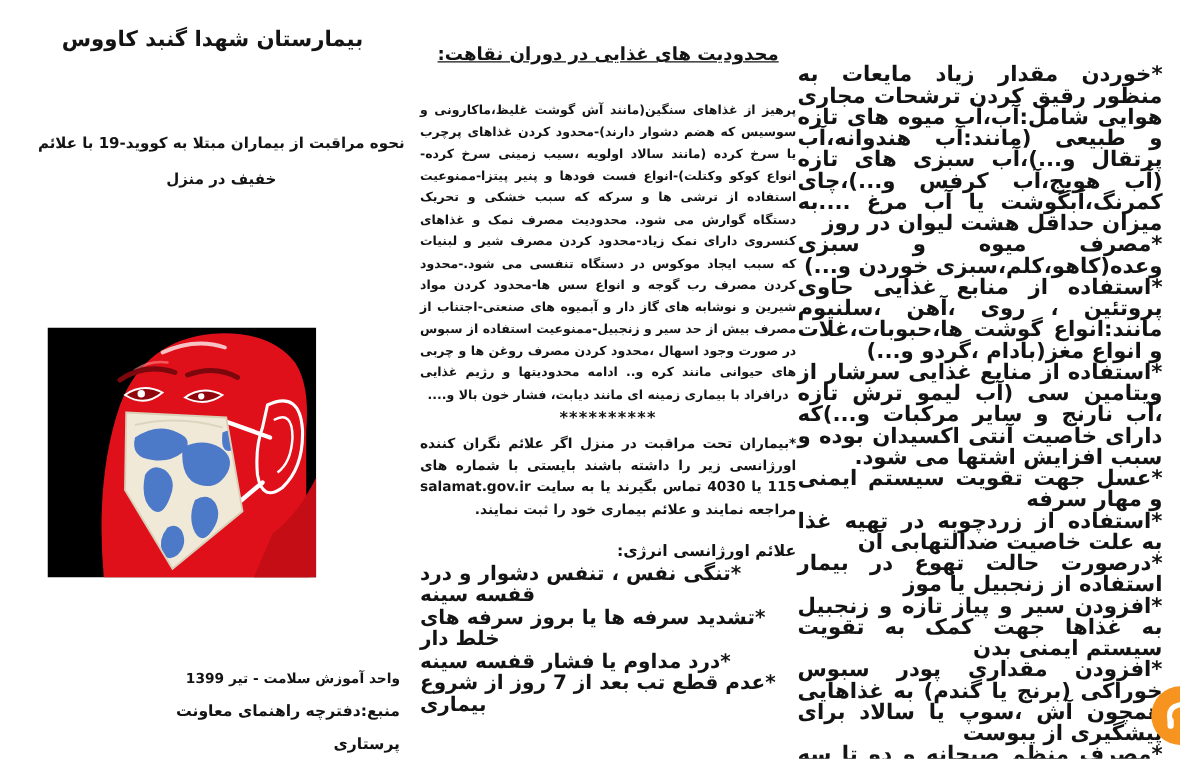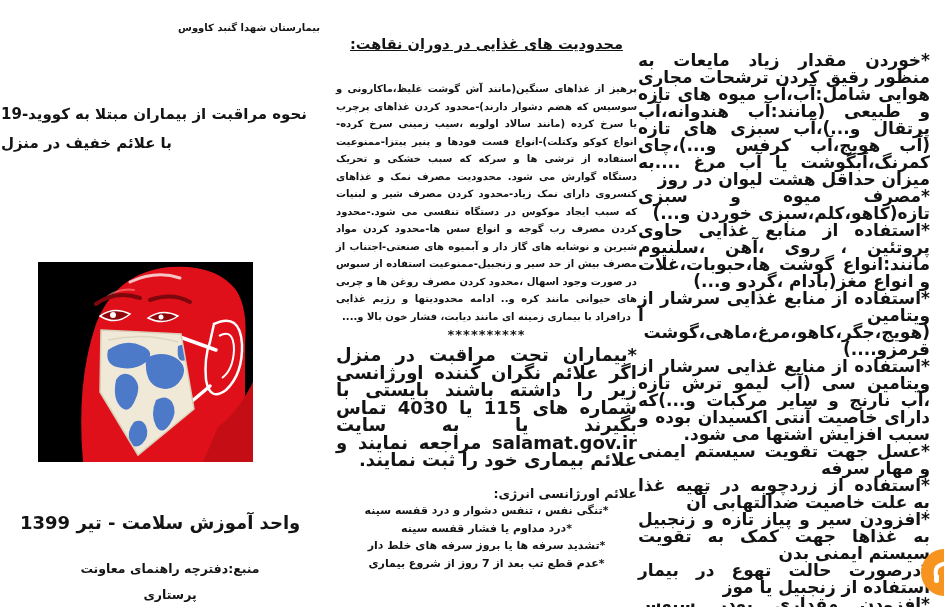--- a/index.html
+++ b/index.html
@@ -15,66 +15,65 @@
   
   .col-nutrition { right:14px; top:52px; width:292px; direction:rtl; }
   .col-nutrition .heading { font-size:14.5px; text-align:right; margin:0 0 20px 0; }
   .col-nutrition .item { font-size:17px; line-height:17px; margin:0; text-align:justify; text-align-last:right; }
 
   
   .col-restrict { left:336px; top:36px; width:301px; direction:rtl; }
   .col-restrict .heading { font-size:14.5px; text-align:center; margin:0 0 28px 0;text-decoration:underline; }
   .col-restrict .para { font-size:10px; line-height:17.5px; margin:0; text-align:justify; text-align-last:center; }
   .col-restrict .sep { text-align:center; font-size:13px; letter-spacing:1px; margin:2px 0 4px 0; }
-  .col-restrict .notice { font-size:18px; line-height:17.5px; margin:0 0 16px 0; text-align:justify; text-align-last:right; }
+  .col-restrict .notice { font-size:11px; line-height:17.5px; margin:0 0 16px 0; text-align:justify; text-align-last:right; }
   .col-restrict .sym-head { font-size:12.6px; line-height:17.5px; text-align:right; margin:0; }
-  .col-restrict .sym { font-size:11px; line-height:17.5px; text-align:center; margin:0; }
+  .col-restrict .sym { font-size:16px; line-height:17.5px; text-align:left; margin:0; }
 
   
-  .hospital-name { left:20px; top:22px; width:300px; font-size:10px; }
-  .care-title { left:1px; top:100px; width:312px; text-align:left; font-size:15px; line-height:29px; }
-  .footer-unit { left:20px; top:512px; width:300px; text-align:left; font-size:18px; }
-  .footer-src  { left:20px; top:556px; width:300px; text-align:center; font-size:12.5px; line-height:26px; }
+  .hospital-name { left:20px; top:22px; width:300px; text-align:center; font-size:17px; }
+  .care-title { left:21px; top:100px; width:312px; text-align:center; font-size:12px; line-height:29px; }
+  .footer-unit { left:20px; top:536px; width:300px; text-align:right; font-size:11px; }
+  .footer-src  { left:20px; top:556px; width:300px; font-size:12.5px; line-height:26px; }
 
   
   .illustration { left:38px; top:262px; width:215px; height:200px; }
   .illustration svg { display:block; }
 
   
   .phone-badge {
     right:-24px; top:549px; width:47px; height:47px; border-radius:50%;
     display:flex; align-items:center; justify-content:center;
   }
 </style>
 </head>
 <body>
 
 <div class="abs col-nutrition">
   <p class="item">*خوردن مقدار زیاد مایعات به منظور رقیق کردن ترشحات مجاری هوایی شامل:آب،آب میوه های تازه و طبیعی (مانند:آب هندوانه،آب پرتقال و...)،آب سبزی های تازه (آب هویج،آب کرفس و...)،چای کمرنگ،آبگوشت یا آب مرغ ....به میزان حداقل هشت لیوان در روز</p>
-  <p class="item">*مصرف میوه و سبزی تازه(کاهو،کلم،سبزی خوردن و...)</p>
+  <p class="item">*مصرف میوه و سبزی وعده(کاهو،کلم،سبزی خوردن و...)</p>
   <p class="item">*استفاده از منابع غذایی حاوی پروتئین ، روی ،آهن ،سلنیوم مانند:انواع گوشت ها،حبوبات،غلات و انواع مغز(بادام ،گردو و...)</p>
-  <p class="item">*استفاده از منابع غذایی سرشار از ویتامین آ (هویج،جگر،کاهو،مرغ،ماهی،گوشت قرمزو....)</p>
   <p class="item">*استفاده از منابع غذایی سرشار از ویتامین سی (آب لیمو ترش تازه ،آب نارنج و سایر مرکبات و...)که دارای خاصیت آنتی اکسیدان بوده و سبب افزایش اشتها می شود.</p>
   <p class="item">*عسل جهت تقویت سیستم ایمنی و مهار سرفه</p>
   <p class="item">*استفاده از زردچوبه در تهیه غذا به علت خاصیت ضدالتهابی آن</p>
+  <p class="item">*درصورت حالت تهوع در بیمار استفاده از زنجبیل یا موز</p>
   <p class="item">*افزودن سیر و پیاز تازه و زنجبیل به غذاها جهت کمک به تقویت سیستم ایمنی بدن</p>
-  <p class="item">*درصورت حالت تهوع در بیمار استفاده از زنجبیل یا موز</p>
   <p class="item">*افزودن مقداری پودر سبوس خوراکی (برنج یا گندم) به غذاهایی همچون آش ،سوپ یا سالاد برای پیشگیری از یبوست</p>
   <p class="item">*مصرف منظم صبحانه و دو تا سه میان وعده برای تامین انرژی مورد نیاز بدن</p>
 </div>
 
 <div class="abs col-restrict">
   <h1 class="heading">محدودیت های غذایی در دوران نقاهت:</h1>
   <p class="para">پرهیز از غذاهای سنگین(مانند آش گوشت غلیظ،ماکارونی و سوسیس که هضم دشوار دارند)-محدود کردن غذاهای پرچرب یا سرخ کرده (مانند سالاد اولویه ،سیب زمینی سرخ کرده-انواع کوکو وکتلت)-انواع فست فودها و پنیر پیتزا-ممنوعیت استفاده از ترشی ها و سرکه که سبب خشکی و تحریک دستگاه گوارش می شود. محدودیت مصرف نمک و غذاهای کنسروی دارای نمک زیاد-محدود کردن مصرف شیر و لبنیات که سبب ایجاد موکوس در دستگاه تنفسی می شود.-محدود کردن مصرف رب گوجه و انواع سس ها-محدود کردن مواد شیرین و نوشابه های گاز دار و آبمیوه های صنعتی-اجتناب از مصرف بیش از حد سیر و زنجبیل-ممنوعیت استفاده از سبوس در صورت وجود اسهال ،محدود کردن مصرف روغن ها و چربی های حیوانی مانند کره و.. ادامه محدودیتها و رژیم غذایی درافراد با بیماری زمینه ای مانند دیابت، فشار خون بالا و....</p>
   <div class="sep">**********</div>
   <p class="notice">*بیماران تحت مراقبت در منزل اگر علائم نگران کننده اورژانسی زیر را داشته باشند بایستی با شماره های 115 یا 4030 تماس بگیرند  یا به سایت salamat.gov.ir مراجعه نمایند و علائم بیماری خود را ثبت نمایند.</p>
   <p class="sym-head">علائم اورژانسی انرژی:</p>
   <p class="sym">*تنگی نفس ، تنفس دشوار و درد قفسه سینه</p>
+  <p class="sym">*تشدید سرفه ها یا بروز سرفه های خلط دار</p>
   <p class="sym">*درد مداوم یا فشار قفسه سینه</p>
-  <p class="sym">*تشدید سرفه ها یا بروز سرفه های خلط دار</p>
   <p class="sym">*عدم قطع تب بعد از 7 روز از شروع بیماری</p>
 
 </div>
 
 <div class="abs rtl hospital-name">بیمارستان شهدا گنبد کاووس</div>
 
 <div class="abs rtl care-title">نحوه مراقبت از بیماران مبتلا به کووید-19 با علائم خفیف در منزل</div>
 
 <div class="abs illustration">
   <svg width="215" height="200" viewBox="0 0 215 200" xmlns="http://www.w3.org/2000/svg">

